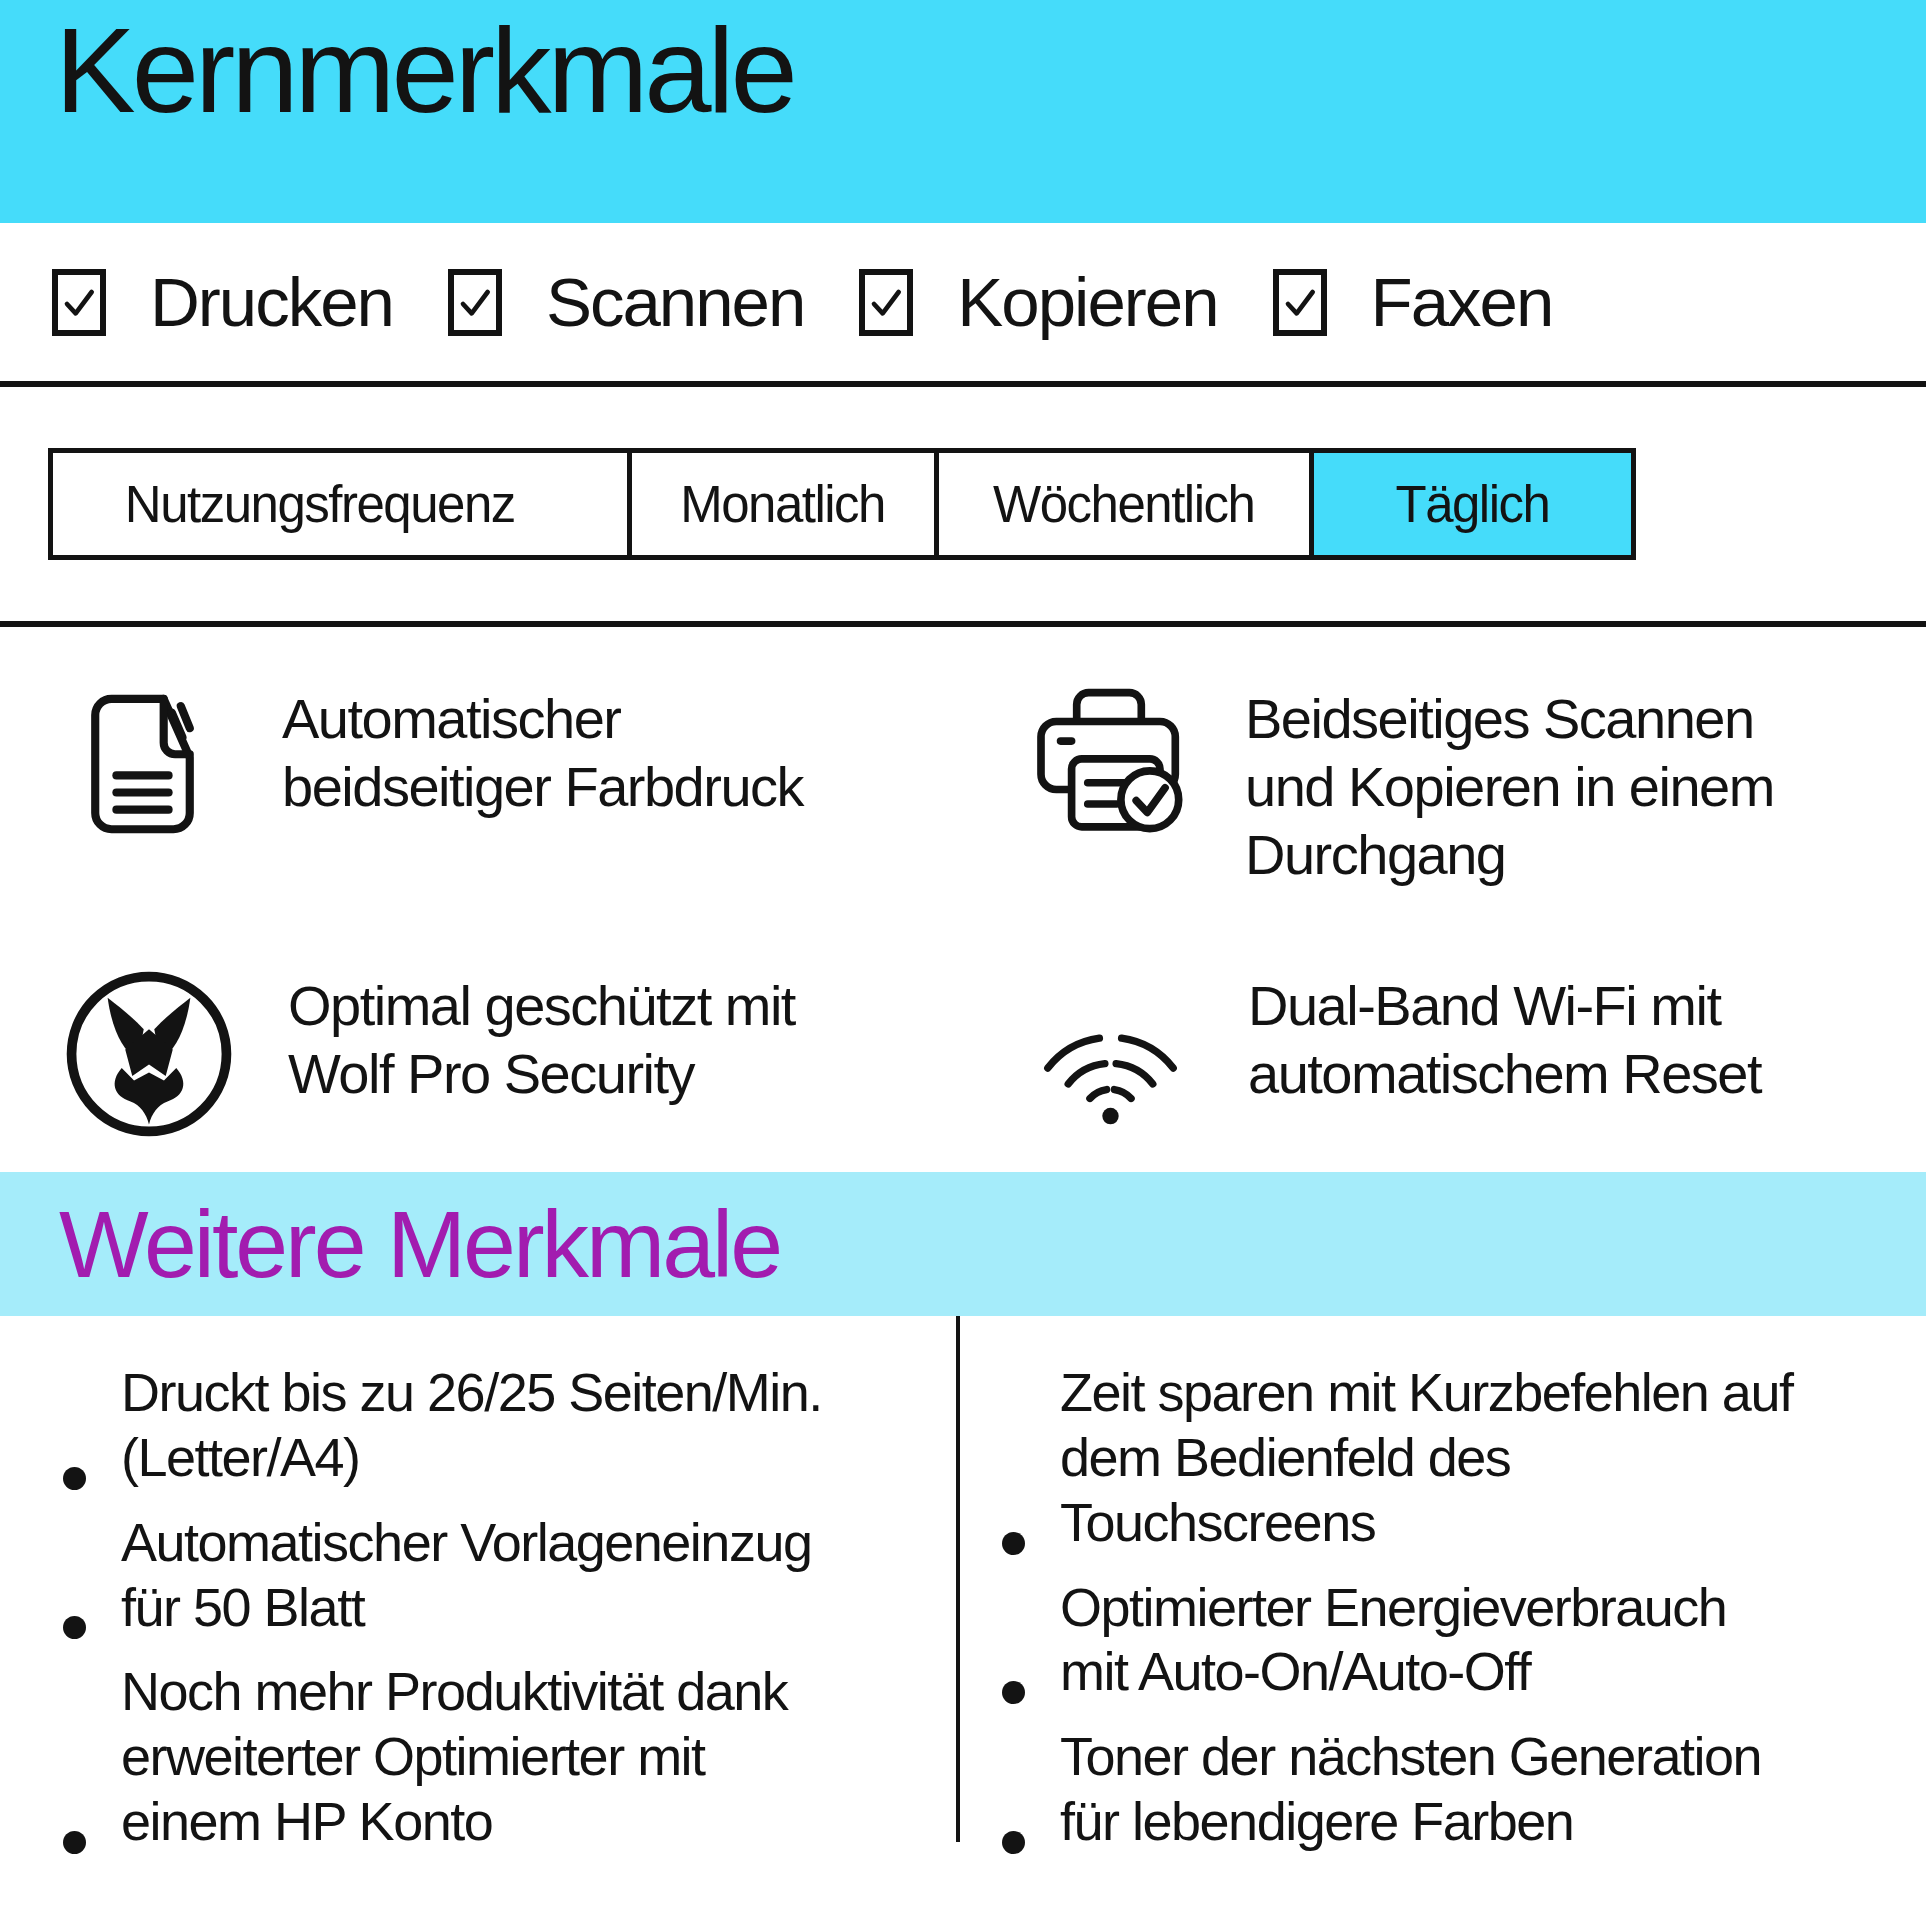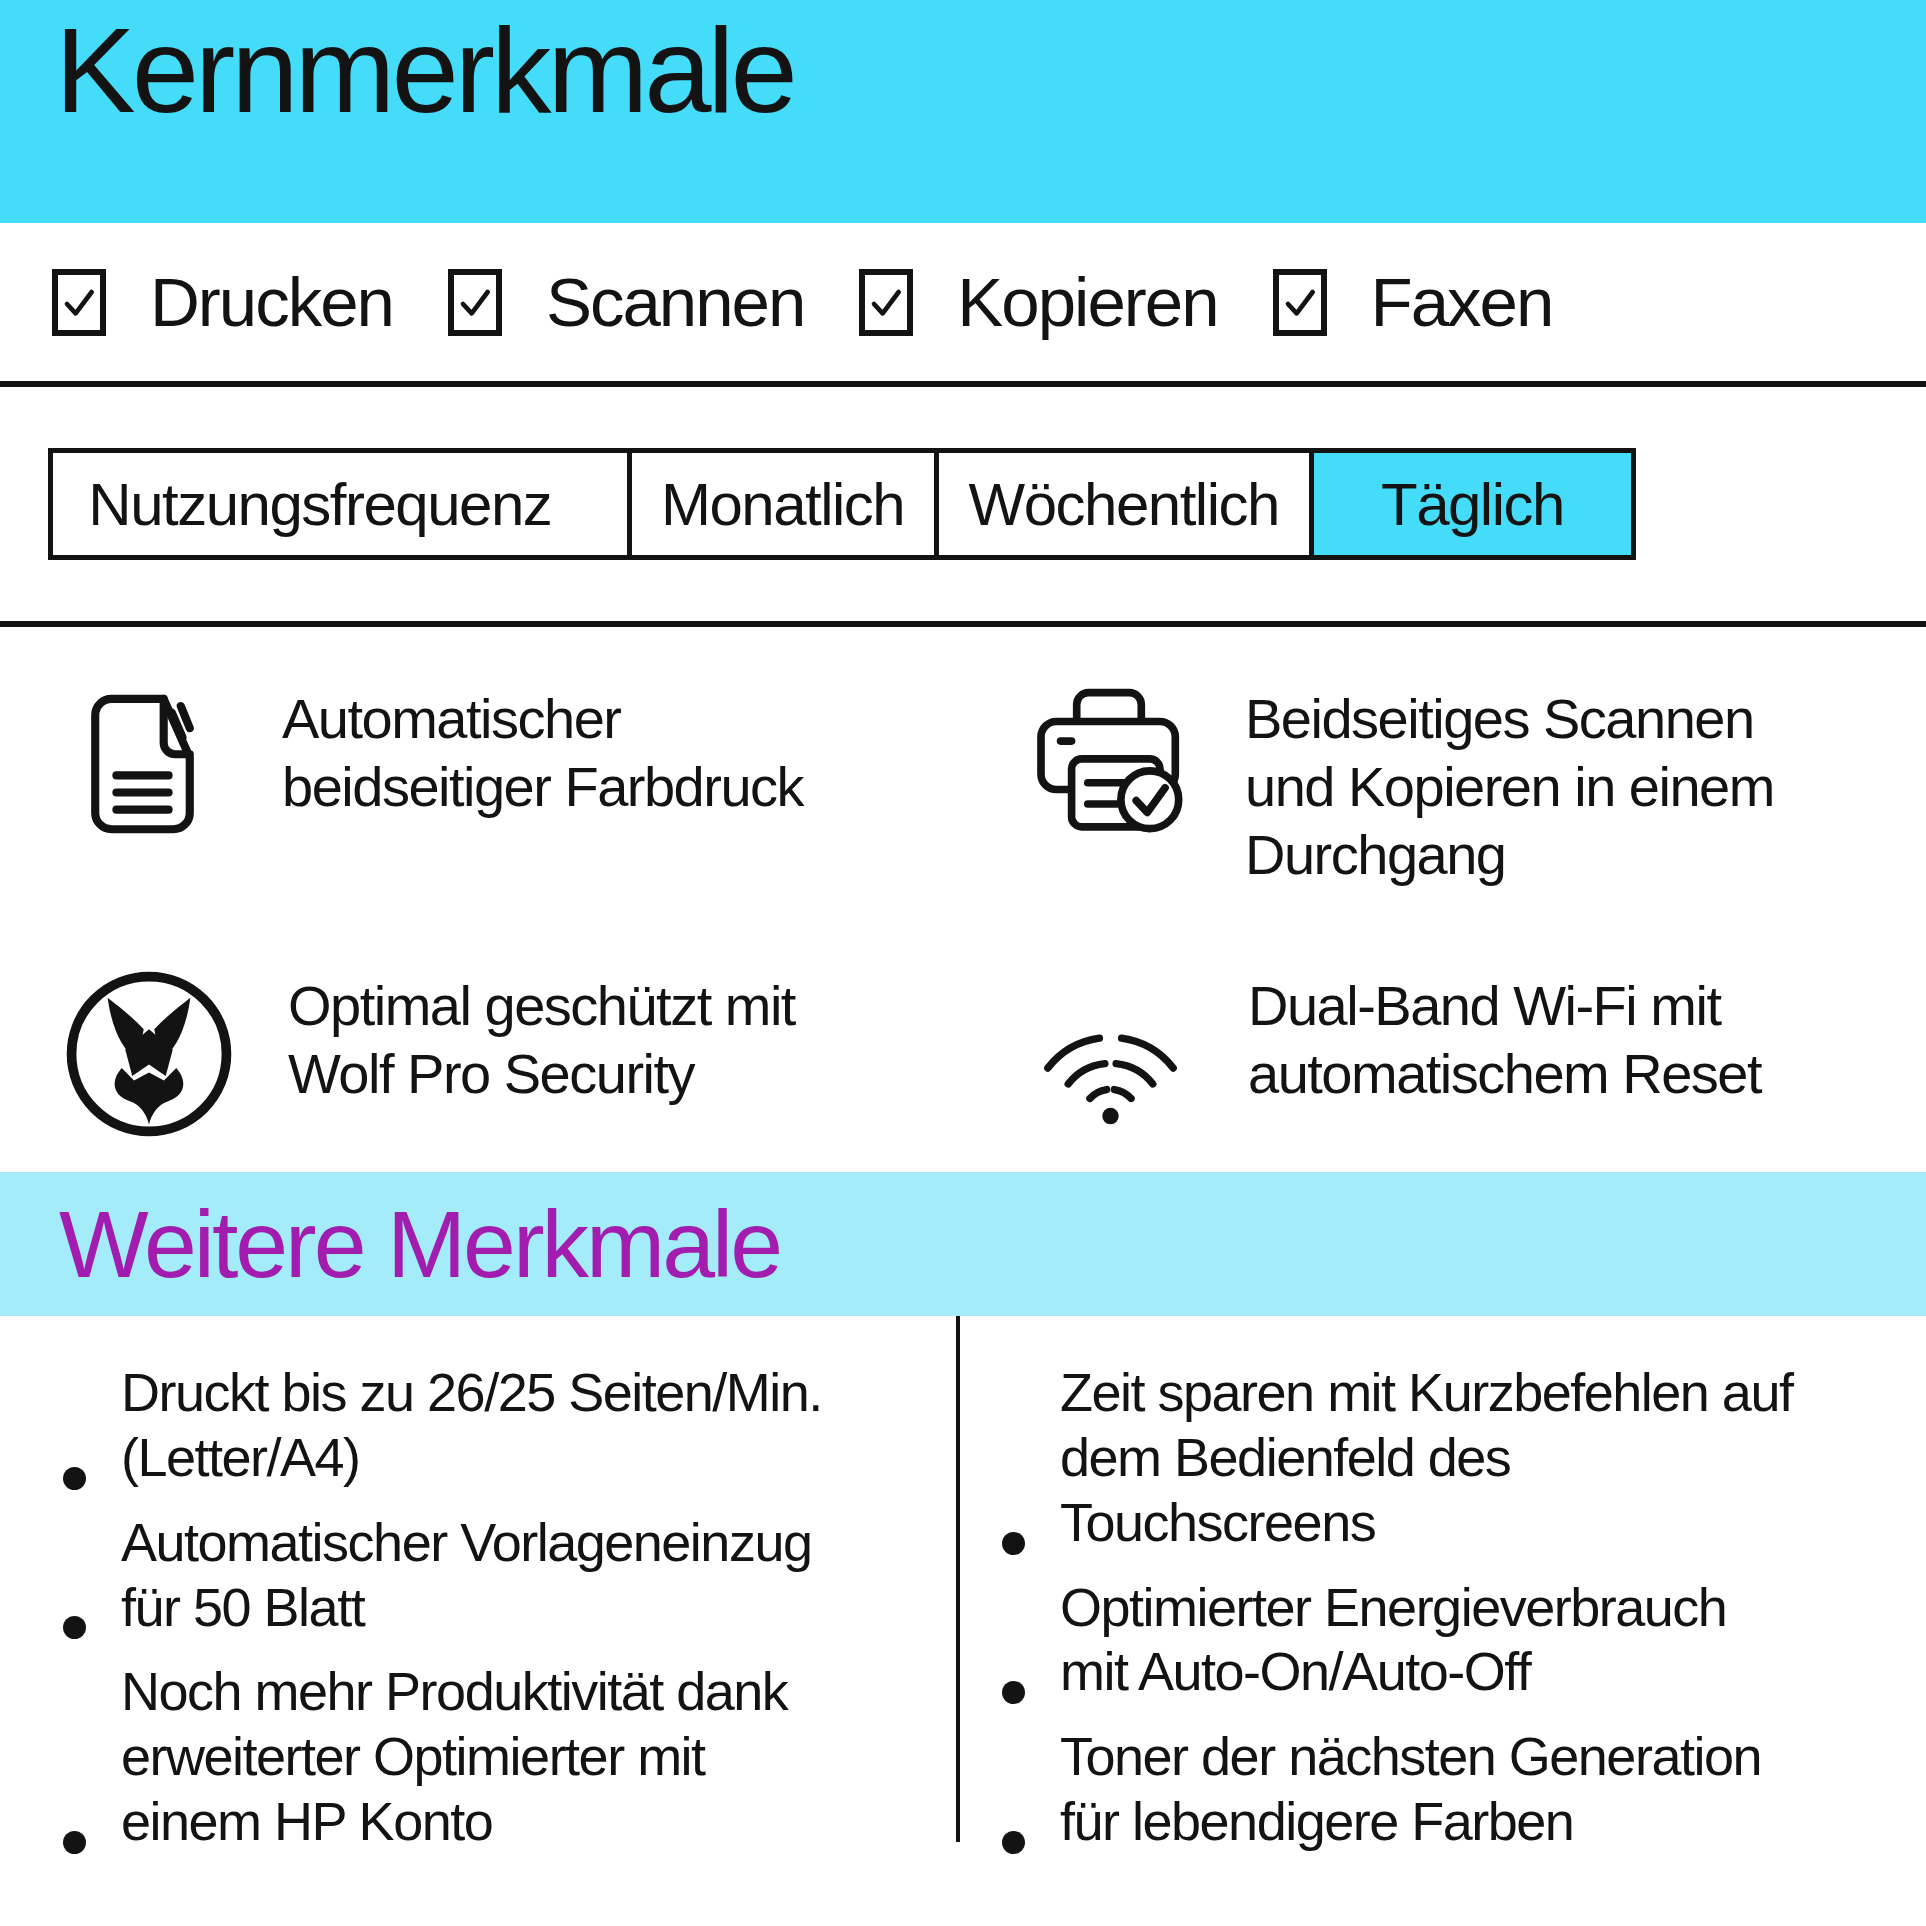--- a/index.html
+++ b/index.html
@@ -25,21 +25,21 @@
   }
   .checkbox svg{width:40px;height:40px;display:block;}
   .cap-label{font-size:69px;letter-spacing:-2px;white-space:nowrap;}
   .divider{height:6px;background:#131313;}
   .freq-wrap{padding:61px 0 61px 48px;}
   .freq-table{
     width:1588px;height:112px;display:flex;border:5px solid #131313;box-sizing:border-box;
   }
   .freq-cell{
     display:flex;align-items:center;justify-content:center;
-    font-size:60px;letter-spacing:-1.5px;border-left:5px solid #131313;box-sizing:border-box;
+    font-size:51px;letter-spacing:-1.5px;border-left:5px solid #131313;box-sizing:border-box;
     background:#fff;white-space:nowrap;
   }
   .freq-cell:first-child{border-left:none;}
   .freq-cell.c1{flex:562 0 0;}
   .freq-cell.c2{flex:318 0 0;margin-left:40px;}
   .freq-cell.c3{flex:390 0 0;}
   .freq-cell.c4{flex:334 0 0;}
   .freq-cell.selected{background:var(--accent);}
   .feature-grid{
     display:grid;grid-template-columns:963px 963px;

